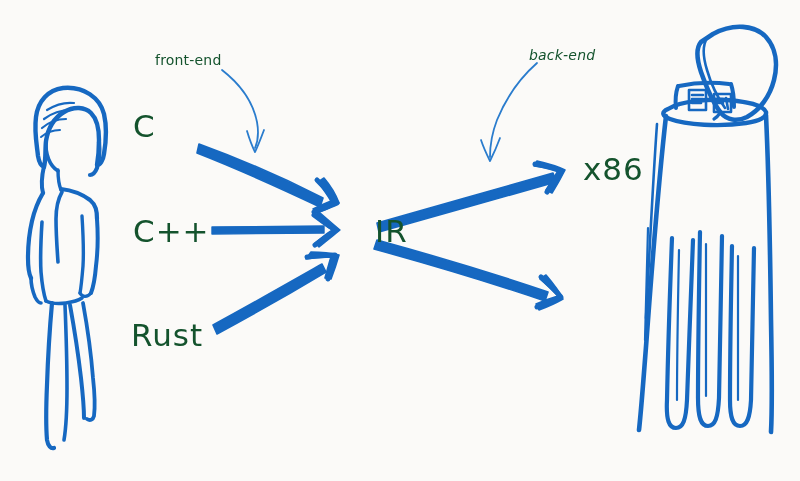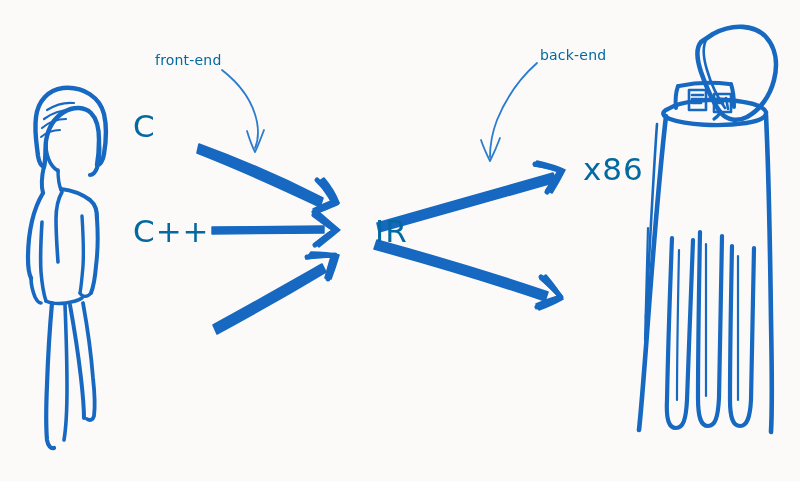--- a/index.html
+++ b/index.html
@@ -7,21 +7,21 @@
     width:800px;height:481px;
     background:#fbfaf8;
     font-family:"DejaVu Sans", sans-serif;
     overflow:hidden;
     position:relative;
   }
   #stage{position:absolute;inset:0;width:800px;height:481px;}
   svg.layer{position:absolute;left:0;top:0;width:800px;height:481px;}
   .lbl{
     position:absolute;
-    color:#0369a1;
+    color:#14532d;
     font-family:"DejaVu Sans", sans-serif;
     font-weight:400;
     white-space:nowrap;
     letter-spacing:0.5px;
     user-select:none;
   }
   .lbl-big{font-size:31px;letter-spacing:1px;}
   .lbl-small{font-size:14px;letter-spacing:0.2px;}
 </style>
 </head>
@@ -181,23 +181,24 @@
         <path d="M537 63 C520 78 506 98 497 120 C492 133 490 146 490 157"></path>
         <path d="M481 140 C484 149 488 157 490 161 C493 155 497 146 500 138"></path>
       </g>
     </g>
   </svg>
 
   <div class="lbl lbl-big" style="left:133px;top:108px;">C</div>
 
   <div class="lbl lbl-big" style="left:133px;top:213px;">C++</div>
 
+  <div class="lbl lbl-big" style="left:131px;top:317px;">Rust</div>
 
   <div class="lbl lbl-big" style="left:340px;top:213px;margin-left:35px;">IR</div>
 
   <div class="lbl lbl-big" style="left:583px;top:151px;">x86</div>
 
 
   <div class="lbl lbl-small" style="left:155px;top:52px;">front-end</div>
 
-  <div class="lbl lbl-small" style="left:540px;top:47px;">back-end</div>
+  <div class="lbl lbl-small" style="left:529px;top:47px;font-style:italic;">back-end</div>
 
 </div>
 
 </body></html>

